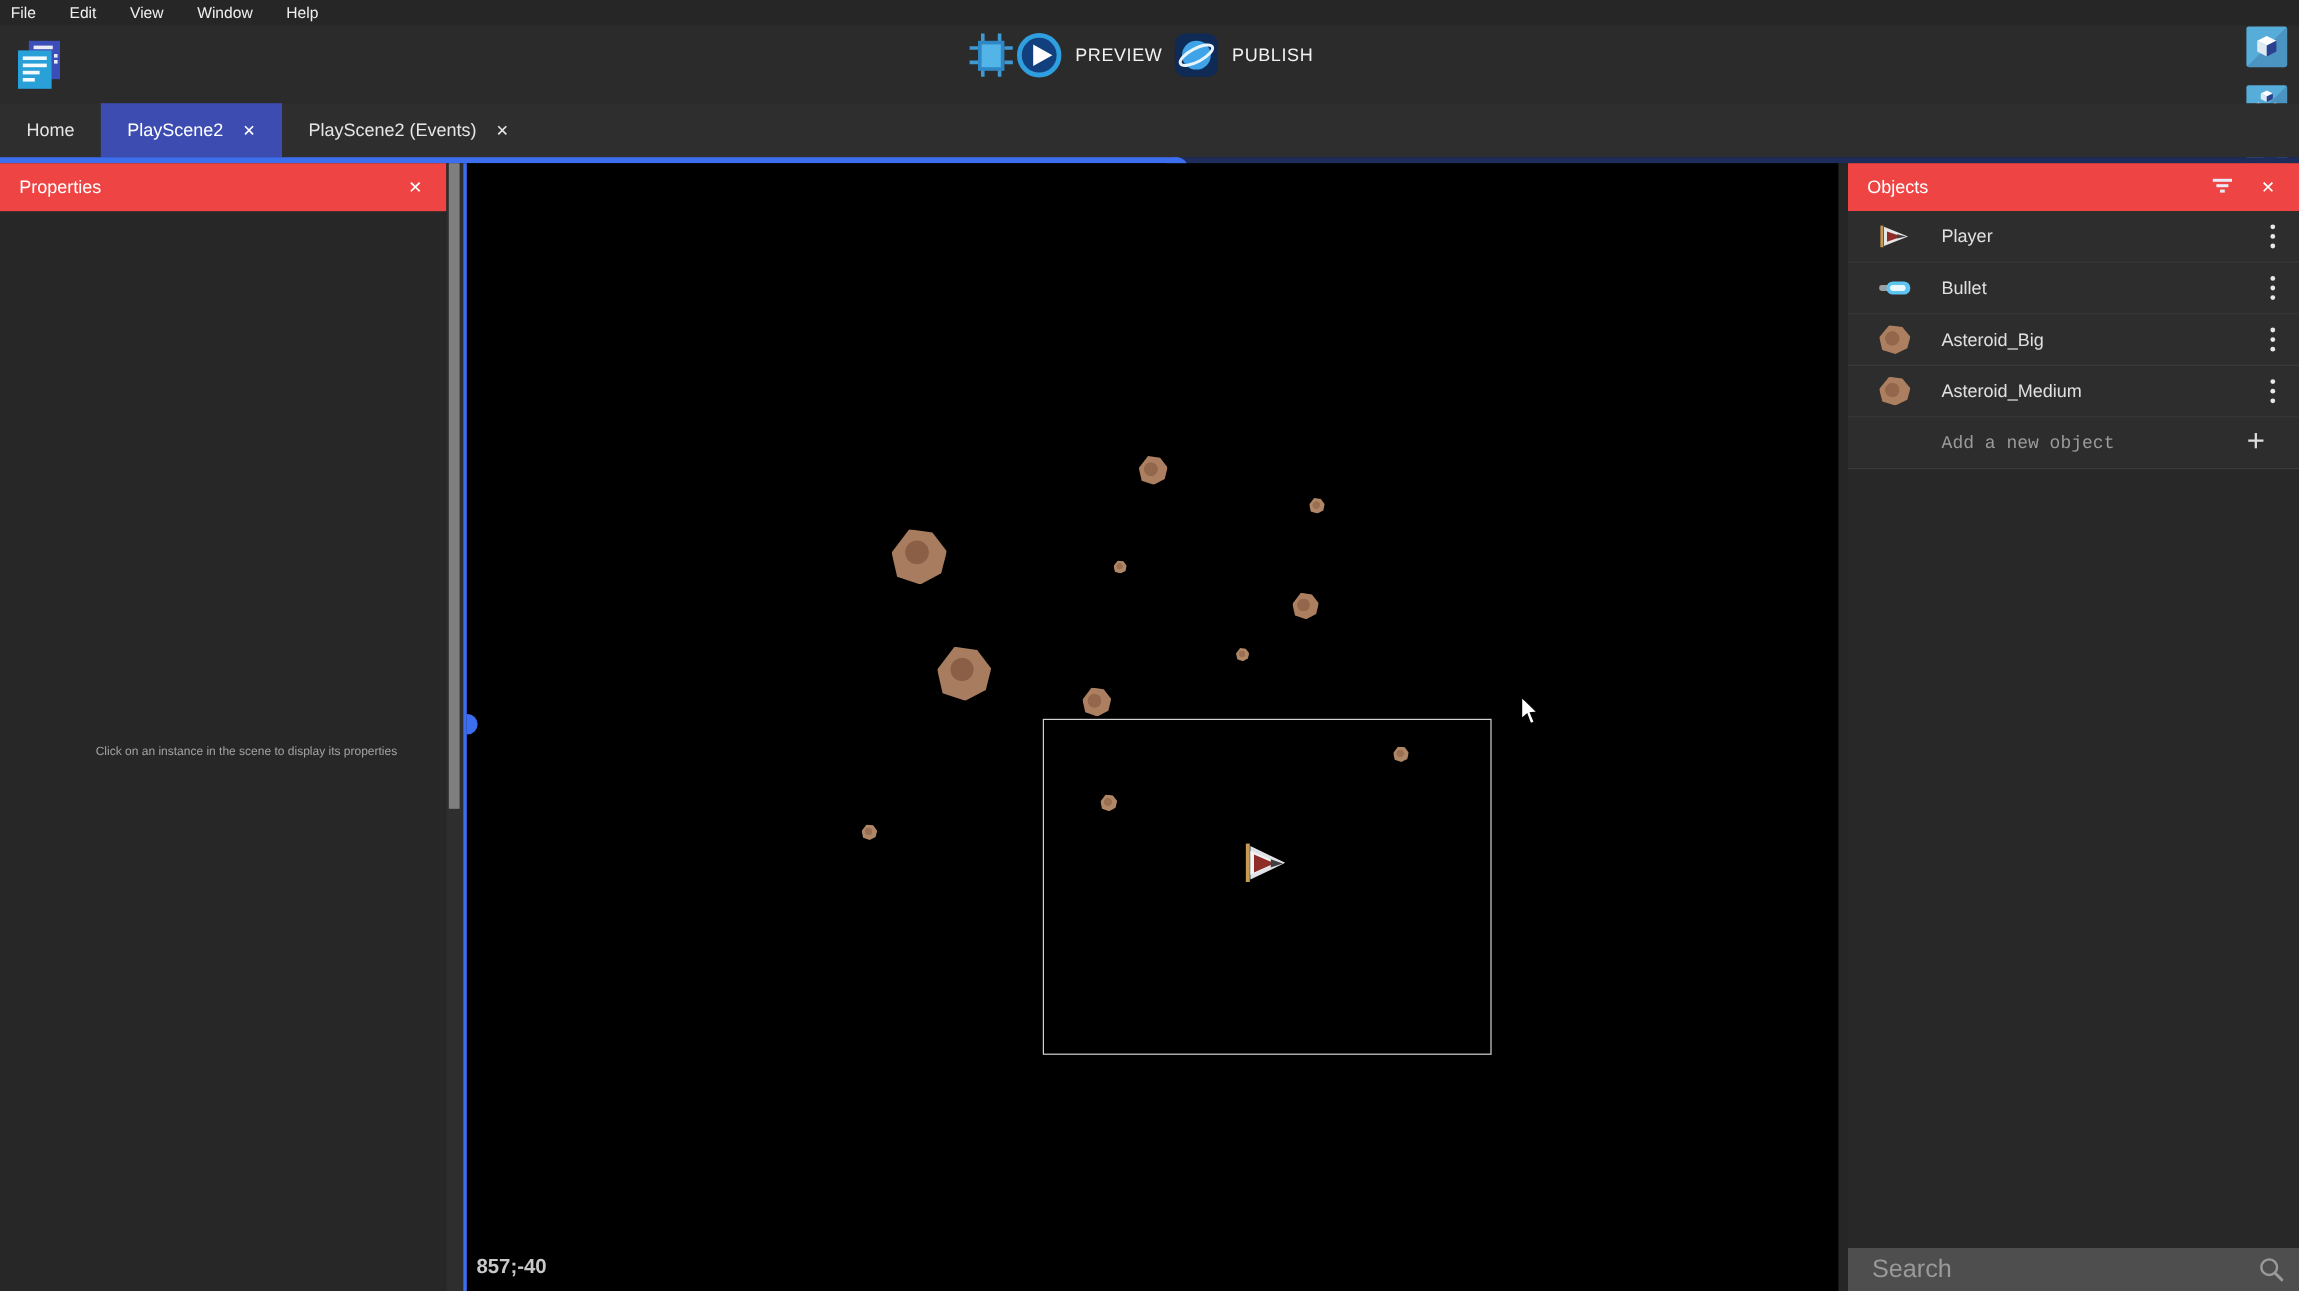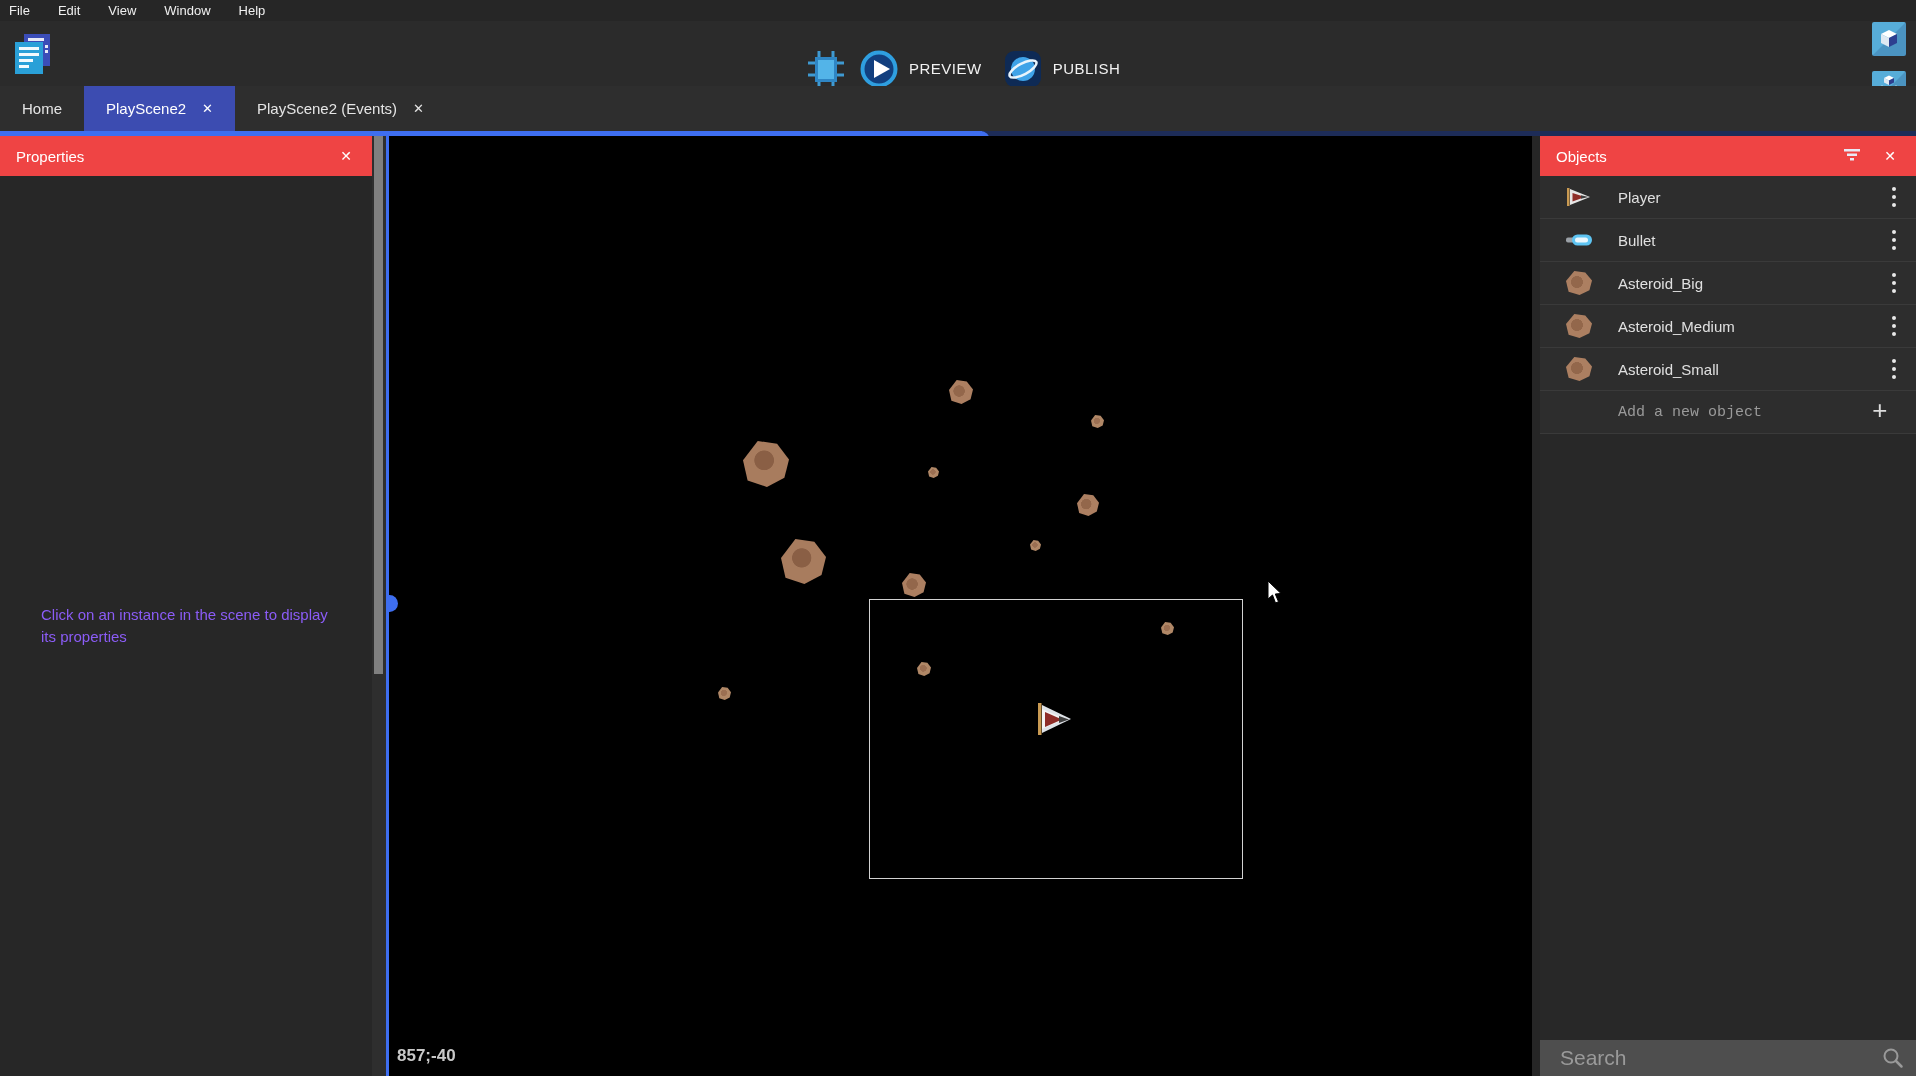--- a/index.html
+++ b/index.html
@@ -8,21 +8,21 @@
 
   
   .menubar { position:absolute; left:0; top:0; width:1916px; height:21px;
     background:#262626; display:flex; align-items:center; gap:28px; padding-left:9px;
     font-size:13px; color:#f0f0f0; }
   .menubar span { cursor:default; }
 
   
   .toolbar { position:absolute; left:0; top:21px; width:1916px; height:65px; background:#2b2b2b; }
   .pm-btn { position:absolute; left:8px; top:9px; width:48px; height:48px; display:flex; align-items:center; justify-content:center; }
-  .center-group { position:absolute; left:806px; top:15px; height:65px; display:flex; align-items:center; gap:13px; }
+  .center-group { position:absolute; left:806px; top:5px; height:65px; display:flex; align-items:flex-start; }
   .right-group { position:absolute; right:6px; top:0; height:65px; display:flex; align-items:center; gap:13px;flex-direction:column; }
   .tbtn { display:flex; align-items:center; justify-content:center; }
   .tlabel { font-size:15px; letter-spacing:.5px; color:#f2f2f2; }
   .tdiv { width:1px; height:40px; background:#4a4a4a; margin:0 4px; }
 
   
   .tabbar { position:absolute; left:0; top:86px; width:1916px; height:45px; background:#2e2e2e; display:flex; }
   .tab { height:45px; display:flex; align-items:center; gap:16px; padding:0 22px;
     font-size:15px; color:#e5e5e5; cursor:pointer; }
   .tab.active { background:#3c4cb1; color:#fff; }
@@ -33,21 +33,21 @@
   .top-handle { position:absolute; left:971px; top:0; width:19px; height:19px; border-radius:50%; background:#3e6ef0; }
 
   
   .props { position:absolute; left:0; top:136px; width:372px; bottom:0; background:#272727; }
   .panel-header { height:40px; background:#ef4444; display:flex; align-items:center;
     padding:0 16px; font-size:15px; color:#fff; }
   .panel-header .spacer { flex:1; }
   .panel-header .hbtn { color:#fff; font-size:14px; padding:2px 4px; cursor:pointer; }
   .props-body { position:absolute; top:40px; left:0; right:0; bottom:0;
     display:flex; align-items:center; justify-content:center; }
-  .props-msg { width:290px; text-align:left; font-size:15px; line-height:1.5; color:#8b5cf6; }
+  .props-msg { width:290px; text-align:right; font-size:10px; line-height:1.5; color:#a3a3a3; }
   .vscroll-track { position:absolute; left:372px; top:136px; width:14px; bottom:0; background:#2e2e2e; }
   .vscroll-thumb { position:absolute; left:2px; top:0; width:9px; height:538px; background:#7f7f7f; }
 
   
   .canvas { position:absolute; left:386px; top:136px; width:1146px; bottom:0;
     background:#000; border-left:3px solid #3e6ef0; overflow:hidden; }
   .left-handle { position:absolute; left:-8px; top:459px; width:17px; height:17px; border-radius:50%; background:#3e6ef0; z-index:5; }
   .camera-border { position:absolute; border:1px solid #d2d2d2; }
   .asteroid { position:absolute; clip-path:polygon(32% 0,74% 6%,100% 40%,90% 80%,52% 100%,10% 86%,0 42%);
     background:radial-gradient(circle at 42% 46%, #93674b 0 29%, #ac7f61 31%); }
@@ -376,31 +376,20 @@
         <span class="mini-asteroid"></span>
       </span>
     <span class="obj-label">Asteroid_Medium</span>
     <span class="kebab">
         <i></i>
         <i></i>
         <i></i>
       </span>
   </div>
 
-  <div class="obj-row">
-    <span class="obj-icon">
-        <span class="mini-asteroid"></span>
-      </span>
-    <span class="obj-label">Asteroid_Small</span>
-    <span class="kebab">
-        <i></i>
-        <i></i>
-        <i></i>
-      </span>
-  </div>
 
   <div class="add-row">
     <span class="add-label">Add a new object</span>
     <span class="add-plus">+</span>
   </div>
 
   <div class="search-bar">
     <input type="text" placeholder="Search" style="">
     <svg width="22" height="22" viewBox="0 0 22 22">
       <circle cx="9" cy="9" r="6.5" fill="none" stroke="#9a9a9a" stroke-width="2"></circle>

